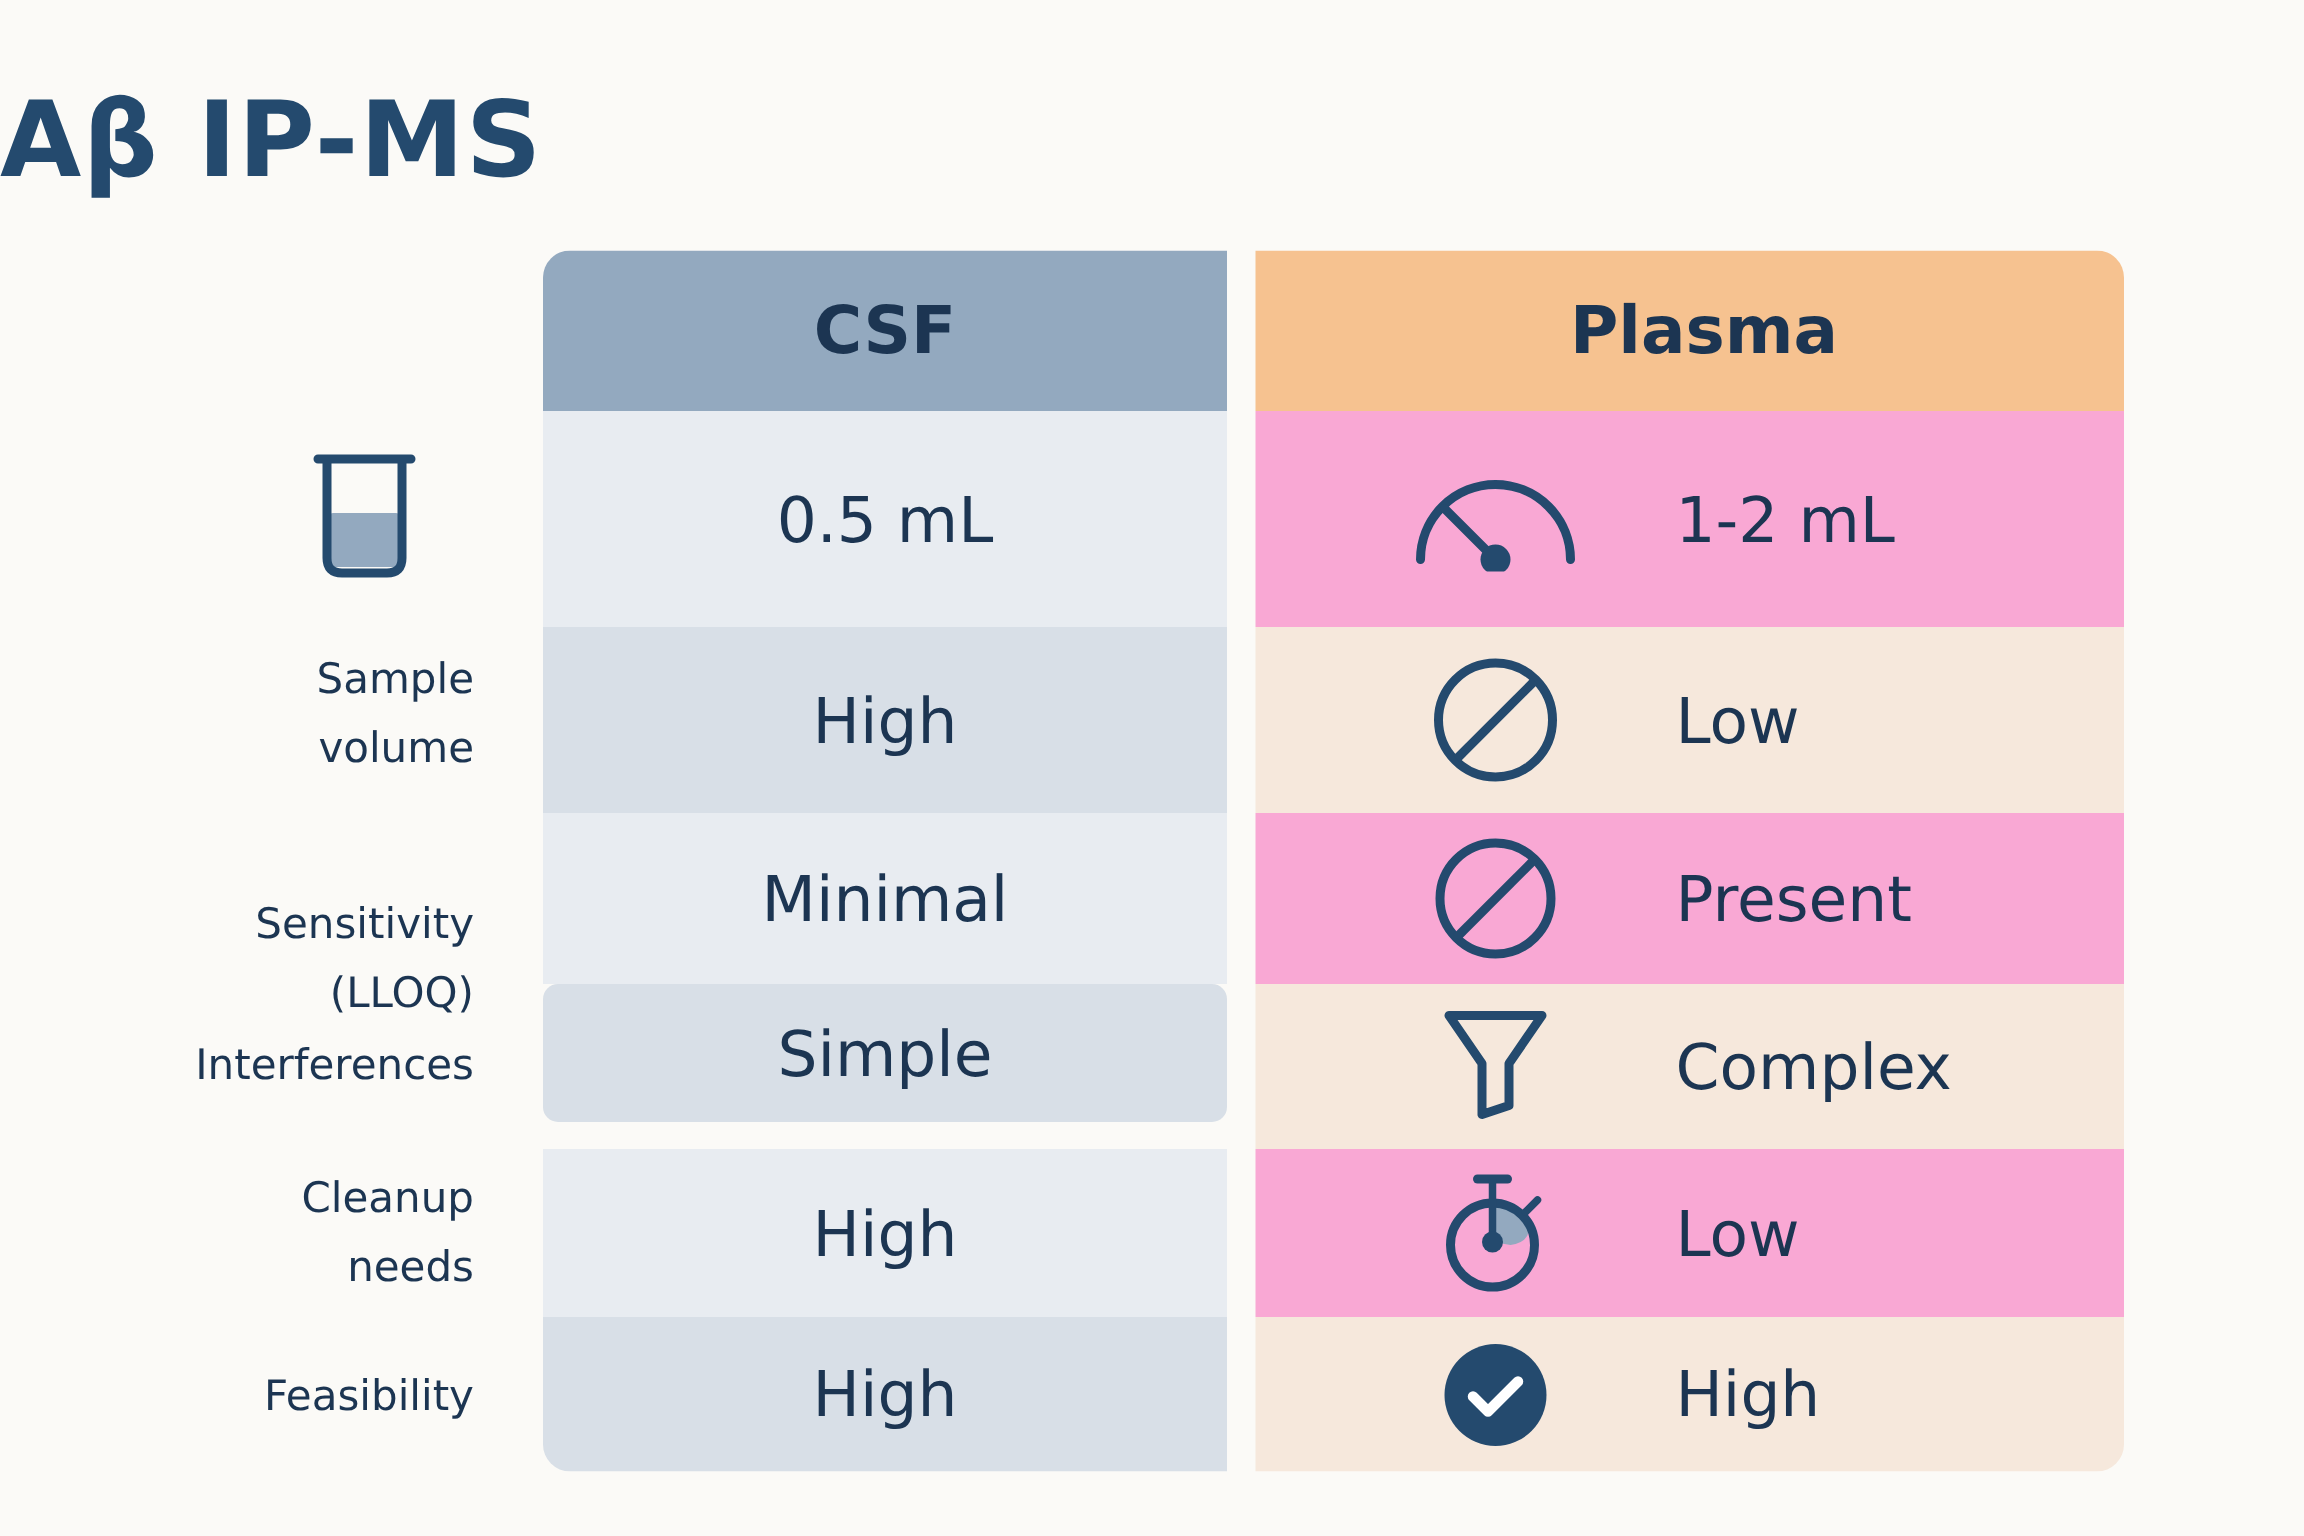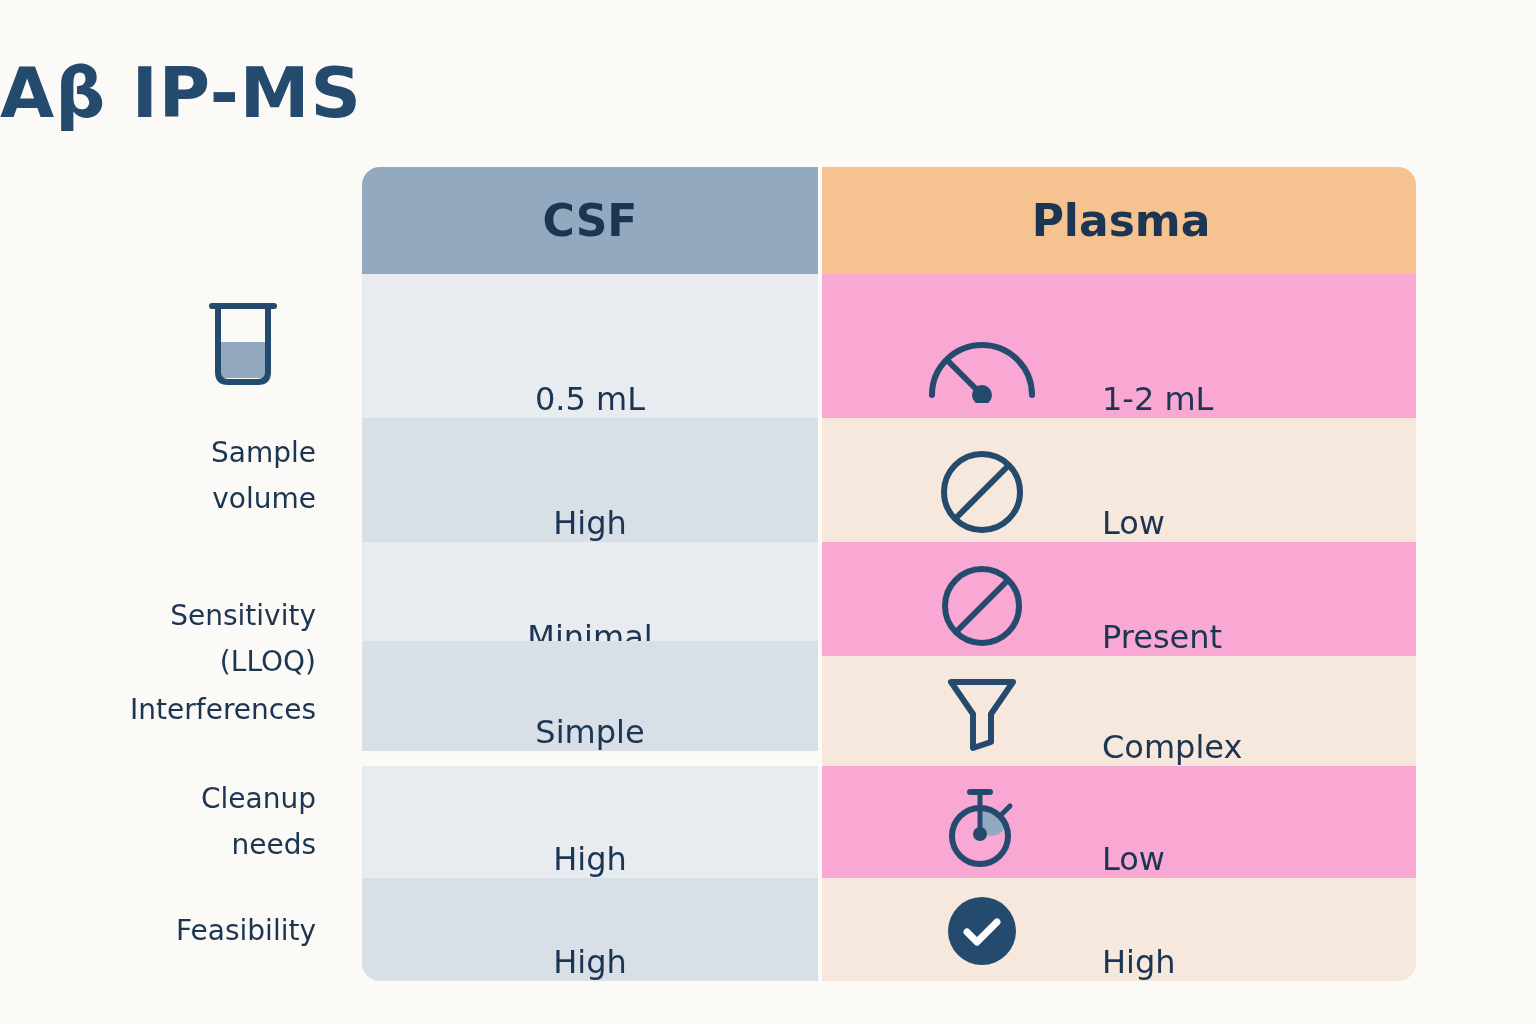--- a/index.html
+++ b/index.html
@@ -14,32 +14,32 @@
       position: absolute; left: 0; width: 1536px; top: 52px;
       text-align: left; font-size: 70px; font-weight: bold;
       color: #244a6e; letter-spacing: 1px;
     }
     .card {
       position: absolute; left: 362px; top: 167px; width: 1054px; height: 814px;
       border-radius: 18px; overflow: hidden;
     }
     .col { position: absolute; top: 0; height: 814px; }
     .col.csf { left: 0; width: 456px; }
-    .col.plasma { left: 460px; width: 598px; }
+    .col.plasma { left: 475px; width: 598px; }
     .hdr {
       position: absolute; left: 0; right: 0; top: 0; height: 107px;
       display: flex; align-items: center; justify-content: center;
       font-size: 44px; font-weight: bold; color: #1c3552; text-align: center;
     }
     .csf .hdr { background: #93a9bf; }
     .plasma .hdr { background: #f6c290; }
     .cell {
       position: absolute; left: 0; right: 0;
-      display: flex; align-items: flex-end;
-      font-size: 32px;
+      display: flex; align-items: center;
+      font-size: 42px;
     }
     .csf .cell { justify-content: center; }
     .csf .cell.odd { background: #e8ecf1; }
     .csf .cell.even { background: #d8dfe7; }
     .plasma .cell.odd { background: #f9a8d4; }
     .plasma .cell.even { background: #f6e8dc; }
     .plasma .icon {
       position: absolute; left: 100px; width: 120px; height: 100px;
       display: flex; align-items: center; justify-content: center;
     }
@@ -82,21 +82,21 @@
     <div class="hdr">CSF</div>
     <div class="cell odd" style="top:107px;height:144px;">
         <span>0.5 mL</span>
       </div>
     <div class="cell even" style="top:251px;height:124px;">
         <span>High</span>
       </div>
     <div class="cell odd" style="top:375px;height:114px;">
         <span>Minimal</span>
       </div>
-    <div class="cell even" style="top:474px;height:110px;">
+    <div class="cell even" style="top:489px;height:92px;border-radius:10px;">
         <span>Simple</span>
       </div>
     <div class="cell odd" style="top:599px;height:112px;">
         <span>High</span>
       </div>
     <div class="cell even" style="top:711px;height:103px;">
         <span>High</span>
       </div>
   </div>
 

